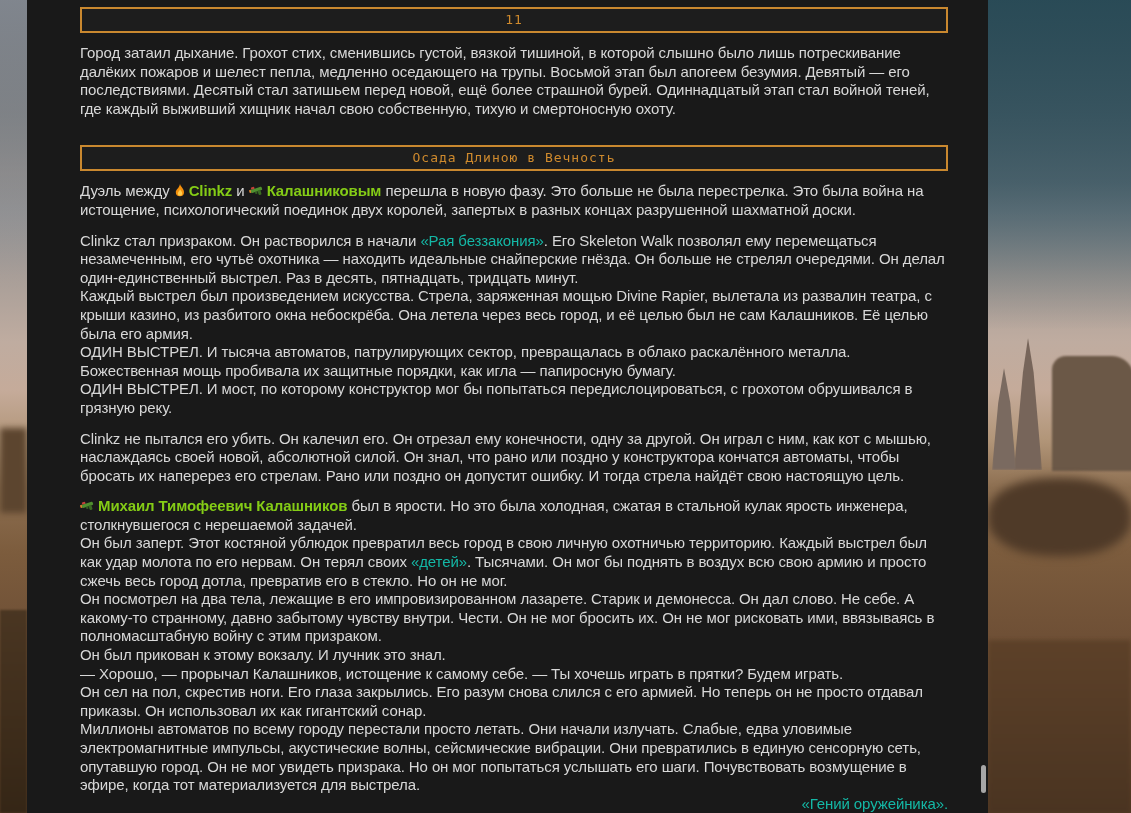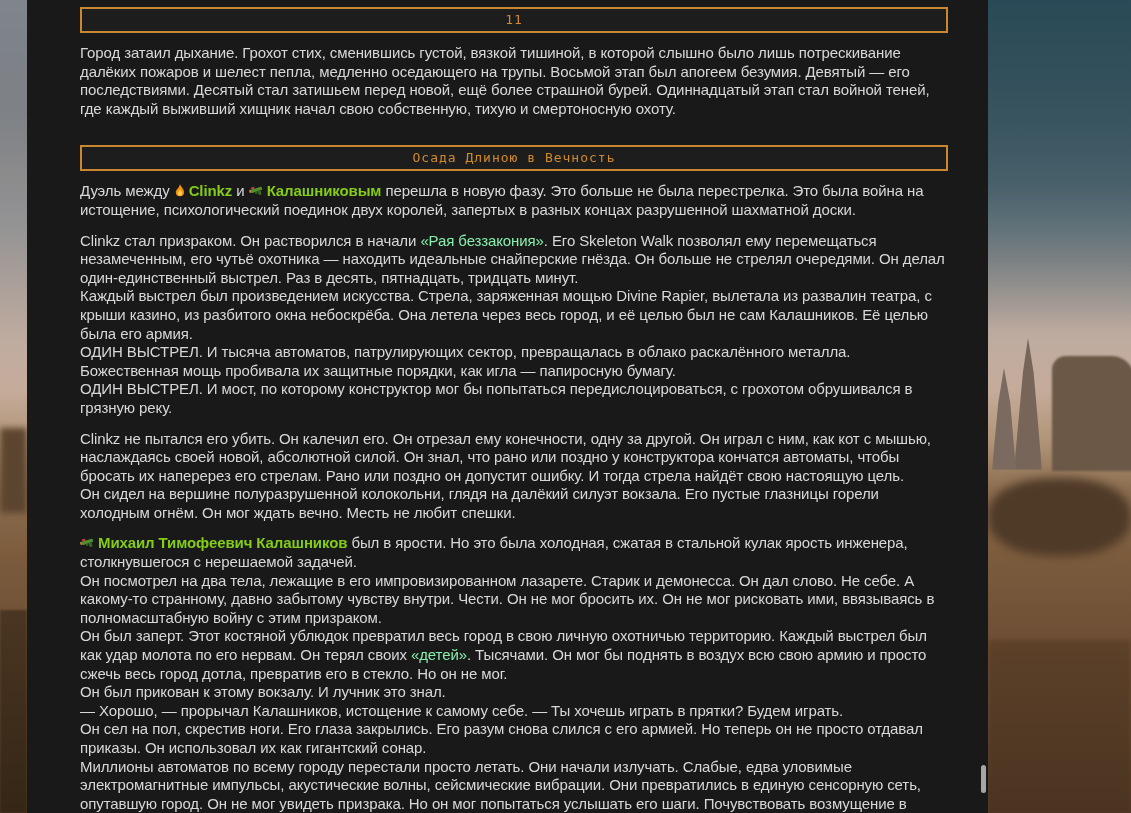--- a/index.html
+++ b/index.html
@@ -33,21 +33,21 @@
   .panel{position:absolute;left:27px;top:0;width:961px;height:813px;background:#191919;overflow:hidden;}
   .content{padding:7px 40px 0 53px;}
   .chapter-box{
     border:2px solid #c9882f;border-radius:0;height:22px;line-height:21px;
     text-align:center;color:#cf8a2d;font-family:"DejaVu Sans Mono", monospace;
     font-size:13px;margin:0 0 11px 0;background:#1d1d1d;letter-spacing:1px;
   }
   .chapter-box.second{margin-top:27px;}
   p{margin:0;font-size:15px;line-height:18.6px;color:#d8d8d8;letter-spacing:-.1px;}
   .group{margin-top:12px;}
-  .accent{color:#86efac;text-align:right;}
+  .accent{color:#14b8a6;text-align:right;}
   .bold{font-weight:bold;color:#84cc16;}
   .emoji{display:inline-block;vertical-align:-2px;margin-right:3px;line-height:0;}
   .scroll-thumb{position:absolute;right:2px;top:765px;width:5px;height:28px;background:#a6a6a6;border-radius:3px;}
 </style>
 </head>
 <body>
 
 <div class="bg"></div>
 <div class="tint-right"></div>
 <div class="tint-left"></div>
@@ -87,35 +87,34 @@
 
     <div class="group">
       <p><span>Clinkz стал призраком. Он растворился в начали </span><span class="accent">«Рая беззакония»</span><span>. Его Skeleton Walk позволял ему перемещаться незамеченным, его чутьё охотника — находить идеальные снайперские гнёзда. Он больше не стрелял очередями. Он делал один-единственный выстрел. Раз в десять, пятнадцать, тридцать минут.</span></p>
       <p>Каждый выстрел был произведением искусства. Стрела, заряженная мощью Divine Rapier, вылетала из развалин театра, с крыши казино, из разбитого окна небоскрёба. Она летела через весь город, и её целью был не сам Калашников. Её целью была его армия.</p>
       <p>ОДИН ВЫСТРЕЛ. И тысяча автоматов, патрулирующих сектор, превращалась в облако раскалённого металла. Божественная мощь пробивала их защитные порядки, как игла — папиросную бумагу.</p>
       <p>ОДИН ВЫСТРЕЛ. И мост, по которому конструктор мог бы попытаться передислоцироваться, с грохотом обрушивался в грязную реку.</p>
     </div>
 
     <div class="group">
       <p>Clinkz не пытался его убить. Он калечил его. Он отрезал ему конечности, одну за другой. Он играл с ним, как кот с мышью, наслаждаясь своей новой, абсолютной силой. Он знал, что рано или поздно у конструктора кончатся автоматы, чтобы бросать их наперерез его стрелам. Рано или поздно он допустит ошибку. И тогда стрела найдёт свою настоящую цель.</p>
-      <p>Он сидел на вершине полуразрушенной колокольни, глядя на далёкий силуэт вокзала. Его пустые глазницы горели холодным огнём. Он мог ждать вечно. Месть не любит спешки.</p>
     </div>
 
     <div class="group">
       <p><span class="emoji"><svg width="15" height="13" viewBox="0 0 15 13">
               <g transform="rotate(-18 7 6)">
                 <rect x="3" y="1.2" width="3.4" height="2.4" rx="0.6" fill="#c3403a"></rect>
                 <rect x="0.4" y="3.2" width="2.4" height="2.8" rx="0.5" fill="#e07f2e"></rect>
                 <rect x="2" y="3.4" width="11.5" height="3.4" rx="1" fill="#4f8f2f"></rect>
                 <rect x="8.4" y="6" width="3" height="5" rx="1" fill="#3a6b22"></rect>
                 <rect x="5.6" y="6.4" width="2.2" height="2.6" rx="0.8" fill="#356020"></rect>
               </g>
             </svg></span><span class="bold">Михаил Тимофеевич Калашников</span><span> был в ярости. Но это была холодная, сжатая в стальной кулак ярость инженера, столкнувшегося с нерешаемой задачей.</span></p>
+      <p><span>Он был заперт. Этот костяной ублюдок превратил весь город в свою личную охотничью территорию. Каждый выстрел был как удар молота по его нервам. Он терял своих </span><span class="accent">«детей»</span><span>. Тысячами. Он мог бы поднять в воздух всю свою армию и просто сжечь весь город дотла, превратив его в стекло. Но он не мог.</span></p>
       <p>Он посмотрел на два тела, лежащие в его импровизированном лазарете. Старик и демонесса. Он дал слово. Не себе. А какому-то странному, давно забытому чувству внутри. Чести. Он не мог бросить их. Он не мог рисковать ими, ввязываясь в полномасштабную войну с этим призраком.</p>
-      <p><span>Он был заперт. Этот костяной ублюдок превратил весь город в свою личную охотничью территорию. Каждый выстрел был как удар молота по его нервам. Он терял своих </span><span class="accent">«детей»</span><span>. Тысячами. Он мог бы поднять в воздух всю свою армию и просто сжечь весь город дотла, превратив его в стекло. Но он не мог.</span></p>
       <p>Он был прикован к этому вокзалу. И лучник это знал.</p>
       <p>— Хорошо, — прорычал Калашников, истощение к самому себе. — Ты хочешь играть в прятки? Будем играть.</p>
       <p>Он сел на пол, скрестив ноги. Его глаза закрылись. Его разум снова слился с его армией. Но теперь он не просто отдавал приказы. Он использовал их как гигантский сонар.</p>
       <p>Миллионы автоматов по всему городу перестали просто летать. Они начали излучать. Слабые, едва уловимые электромагнитные импульсы, акустические волны, сейсмические вибрации. Они превратились в единую сенсорную сеть, опутавшую город. Он не мог увидеть призрака. Но он мог попытаться услышать его шаги. Почувствовать возмущение в эфире, когда тот материализуется для выстрела.</p>
       <p class="accent">«Гений оружейника».</p>
 
     </div>
 
   </div>
   <div class="scroll-thumb"></div>

